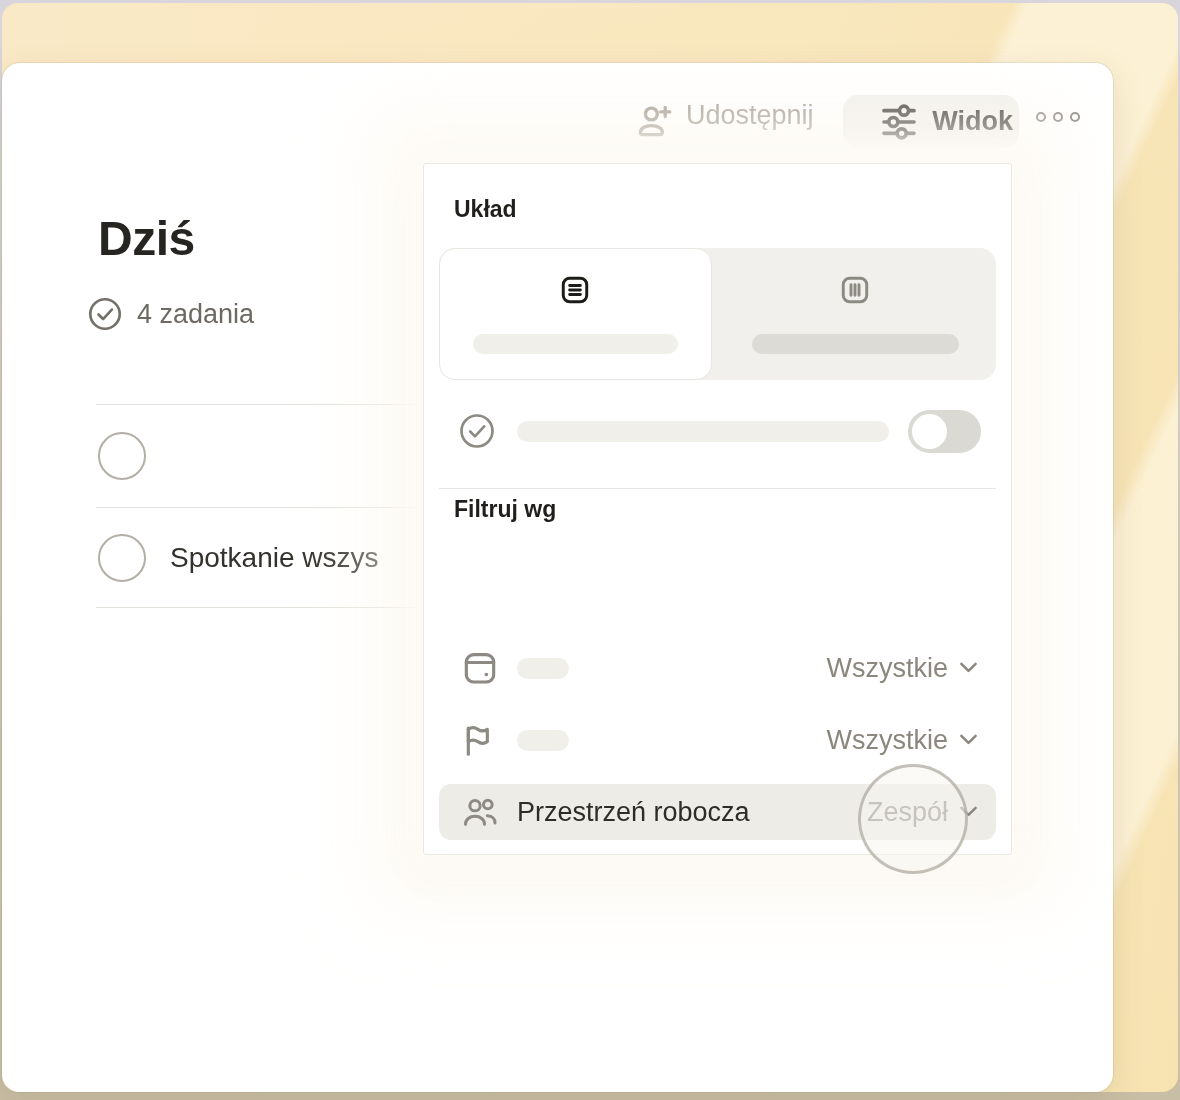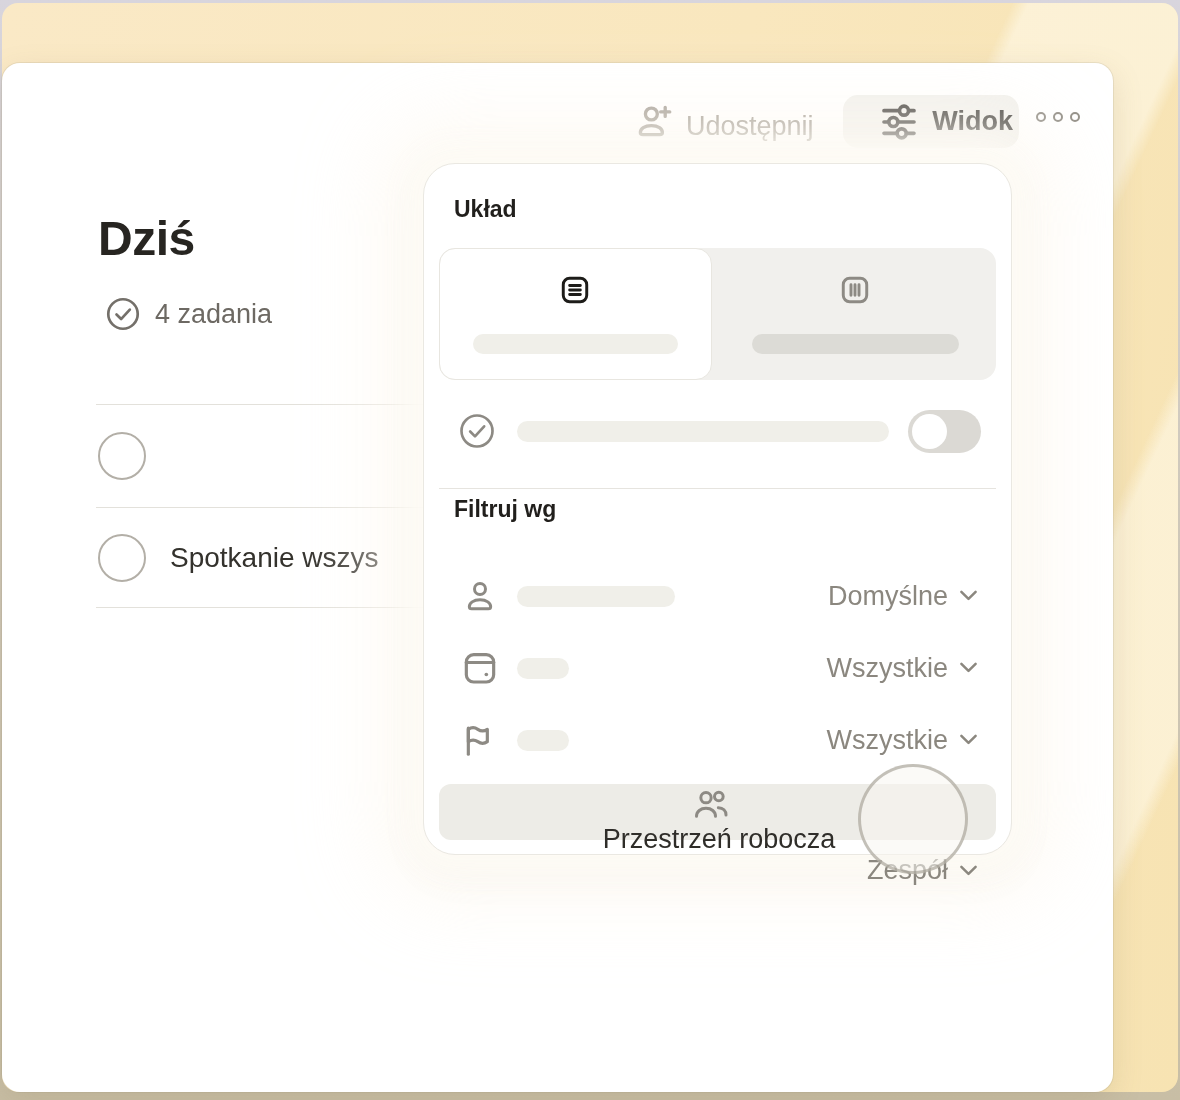--- a/index.html
+++ b/index.html
@@ -17,42 +17,42 @@
     background:
       linear-gradient(115deg,rgba(255,251,238,0) 0%,rgba(255,251,238,0) 60%,rgba(255,251,238,.55) 61%,rgba(255,251,238,.55) 71%,rgba(255,251,238,0) 72%),
       linear-gradient(115deg,rgba(252,243,219,0) 0%,rgba(252,243,219,0) 80%,rgba(252,243,219,.8) 81%,rgba(252,243,219,.8) 90%,rgba(252,243,219,0) 91%);
   }
   .white-card{
     position:absolute;left:2px;top:63px;width:1111px;bottom:8px;
     background:#ffffff;border-radius:18px;
     box-shadow:0 0 0 1px rgba(150,140,120,.16),0 10px 30px rgba(140,120,80,.18);
   }
   
-  .share-btn{position:absolute;left:631px;top:37px;display:flex;align-items:flex-end;gap:11px;
+  .share-btn{position:absolute;left:631px;top:37px;display:flex;align-items:flex-start;gap:11px;
     color:#9b958b;font-size:27px;cursor:pointer;background:none;border:none;padding:0;
     font-family:inherit;}
   .view-btn{position:absolute;left:841px;top:32px;width:176px;height:53px;border-radius:15px;
     background:#f1f0ec;display:flex;align-items:center;justify-content:flex-end;gap:13px;
     color:#32302c;font-weight:700;font-size:27px;cursor:pointer;border:none;font-family:inherit;}
   .more-dots{position:absolute;left:1034px;top:49px;display:flex;gap:7px;cursor:pointer;
     background:none;border:none;padding:0;}
   .more-dots span{width:10px;height:10px;border:2.5px solid #8f8b83;border-radius:50%;box-sizing:border-box;}
   
   .page-title{position:absolute;left:96px;top:148px;font-size:48px;font-weight:700;
     color:#272521;letter-spacing:-.5px;}
-  .count-row{position:absolute;left:102px;top:232px;display:flex;align-items:center;gap:13px;
+  .count-row{position:absolute;left:84px;top:232px;display:flex;align-items:center;gap:13px;
     color:#6d6963;font-size:27px;}
   .divider{position:absolute;left:94px;width:332px;height:1px;background:#e3e1db;}
   .task-check{position:absolute;left:96px;width:48px;height:48px;border:2px solid #b3afa7;
     border-radius:50%;box-sizing:border-box;background:#fff;cursor:pointer;padding:0;}
   .task-label{position:absolute;left:168px;width:259px;white-space:nowrap;overflow:hidden;
     font-size:28px;color:#34322d;}
   
   .popup{position:absolute;left:421px;top:100px;width:589px;height:692px;background:#fff;
-    border-radius:32px;border:1px solid #eae8e2;box-sizing:border-box;
+    border-radius:3px;border:1px solid #eae8e2;box-sizing:border-box;
     box-shadow:0 0 24px 18px rgba(253,251,244,.95),0 0 70px 55px rgba(253,250,242,.7),
       0 14px 40px rgba(100,85,55,.12);}
   .popup-h{position:absolute;left:30px;font-size:23px;font-weight:700;color:#211f1c;}
   .segmented{position:absolute;left:15px;top:84px;width:557px;height:132px;border-radius:16px;
     background:#f1f0ed;}
   .seg-left{position:absolute;left:0;top:0;width:273px;height:132px;background:#fff;
     border:1.5px solid #e8e6e0;border-radius:16px;box-sizing:border-box;cursor:pointer;padding:0;}
   .seg-right{position:absolute;left:273px;top:0;width:284px;height:132px;border-radius:16px;
     background:none;border:none;cursor:pointer;padding:0;}
   .seg-icon{position:absolute;top:26px;width:32px;height:32px;}
@@ -64,21 +64,21 @@
   .toggle-bar{position:absolute;left:93px;top:257px;width:372px;height:21px;border-radius:10.5px;
     background:#f0efe9;}
   .switch{position:absolute;left:484px;top:246px;width:73px;height:43px;border-radius:21.5px;
     background:#dbd9d4;border:none;cursor:pointer;padding:0;}
   .switch .knob{position:absolute;left:4px;top:4px;width:35px;height:35px;background:#fff;
     border-radius:50%;}
   .popup-divider{position:absolute;left:15px;top:324px;width:557px;height:1px;background:#e6e4df;}
   .frow{position:absolute;left:15px;width:557px;height:72px;display:flex;align-items:center;
     padding:0 18px 0 21px;box-sizing:border-box;cursor:pointer;}
   .frow.r1{top:396px;} .frow.r2{top:468px;} .frow.r3{top:540px;}
-  .frow.r4{top:620px;height:56px;background:#edece7;border-radius:12px;flex-direction:column;}
+  .frow.r4{top:620px;height:56px;background:#edece7;border-radius:12px;}
   .ficon{width:40px;height:40px;margin-right:17px;flex:none;}
   .fbar{height:21px;border-radius:10.5px;background:#f0efe9;}
   .fbar.w1{width:158px;} .fbar.w2{width:52px;}
   .flabel{font-size:27px;color:#2f2d29;white-space:nowrap;}
   .fvalue{margin-left:auto;display:flex;align-items:center;gap:11px;color:#8b877f;font-size:27px;}
   .click-circle{position:absolute;left:434px;top:600px;width:110px;height:110px;border-radius:50%;
     border:3px solid rgba(150,144,133,.55);background:rgba(247,245,240,.55);z-index:5;box-sizing:border-box;}
   svg{display:block;}
 </style>
 </head>
@@ -169,37 +169,20 @@
     </span>
     <span class="toggle-bar"></span>
     <button class="switch">
       <span class="knob"></span>
     </button>
 
     <div class="popup-divider"></div>
 
     <div class="popup-h" style="top:332px">Filtruj wg</div>
 
-    <div class="frow r1">
-      <span class="ficon">
-        <svg width="40" height="40" viewBox="0 0 24 24" fill="none" stroke="#8d8a84" stroke-width="1.8" stroke-linecap="round" stroke-linejoin="round">
-          <circle cx="12" cy="7.8" r="3.3"></circle>
-          <path d="M12,14.3 c-4,0 -6.4,1.9 -6.4,4.1 c0,0.8 0.6,1.2 1.4,1.2 h10 c0.8,0 1.4,-0.4 1.4,-1.2 c0,-2.2 -2.4,-4.1 -6.4,-4.1 Z"></path>
-        </svg>
-      </span>
-      <span class="fbar w1"></span>
-      <span class="fvalue">
-        <span>Domyślne</span>
-        <span>
-          <svg width="19" height="12" viewBox="0 0 16 10" fill="none" stroke="#8b877f" stroke-width="2.1" stroke-linecap="round" stroke-linejoin="round">
-              <path d="M2,1.5 L8,7.5 L14,1.5"></path>
-            </svg>
-        </span>
-      </span>
-    </div>
 
     <div class="frow r2">
       <span class="ficon">
         <svg width="40" height="40" viewBox="0 0 24 24" fill="none" stroke="#8d8a84" stroke-width="1.9" stroke-linecap="round" stroke-linejoin="round">
           <rect x="3.8" y="4" width="16.4" height="16.4" rx="4.4"></rect>
           <path d="M3.8,8.7 h16.4"></path>
           <circle cx="15.8" cy="15.9" r="1.1" fill="#8d8a84" stroke="none"></circle>
         </svg>
       </span>
       <span class="fbar w2"></span>

